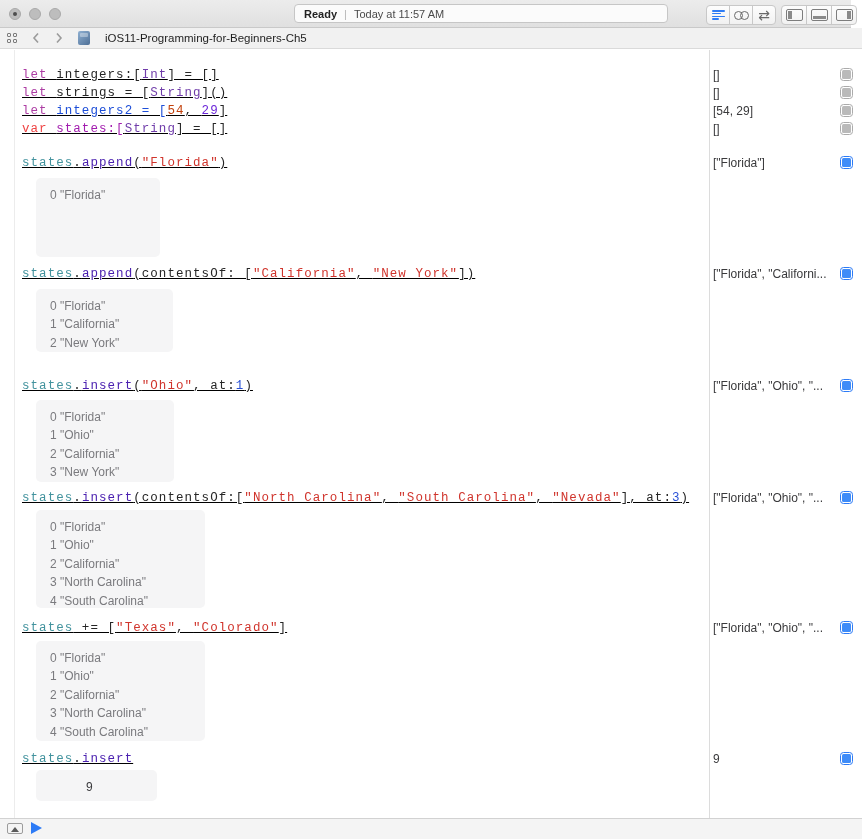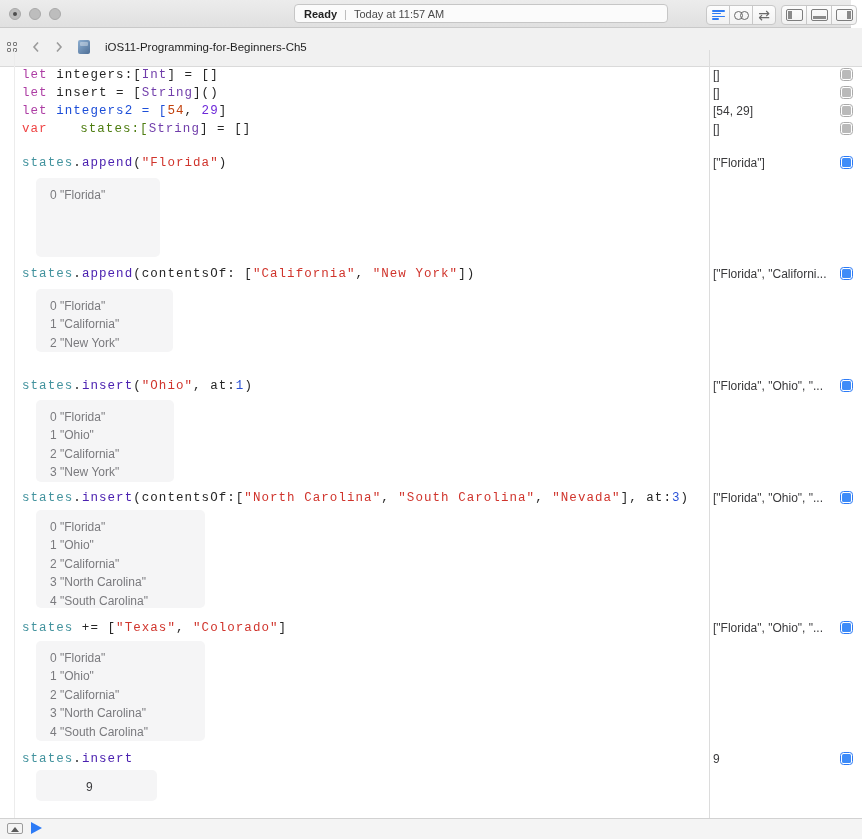--- a/index.html
+++ b/index.html
@@ -44,37 +44,37 @@
   .circles-icon i{width:9px;height:9px;border:1.3px solid #6A6A6A;border-radius:50%;box-sizing:border-box;display:block}
   .circles-icon i+i{margin-left:-3px}
   .arrows-icon{font-size:14px;color:#6A6A6A;line-height:1;font-family:"DejaVu Sans",sans-serif}
   .panel-icon{width:17px;height:12px;border:1px solid #7D7D7D;border-radius:2px;box-sizing:border-box;position:relative}
   .panel-icon::after{content:'';position:absolute;background:#8A8A8A}
   .panel-icon.nav::after{left:1px;top:1px;bottom:1px;width:4px}
   .panel-icon.dbg::after{left:1px;right:1px;bottom:1px;height:3px}
   .panel-icon.insp::after{right:1px;top:1px;bottom:1px;width:4px}
   
   .jumpbar{
-    position:absolute;left:0;top:28px;right:0;height:39px;
+    position:absolute;left:0;top:28px;right:0;height:21px;
     background:#F1F1F1;border-bottom:1px solid #DADADA;
     display:flex;align-items:center;padding-left:7px;gap:15px;box-sizing:border-box;
   }
   .grid-icon{display:grid;grid-template-columns:4px 4px;grid-template-rows:4px 4px;gap:2px}
   .grid-icon i{display:block;border:1px solid #7C7C7C;border-radius:1px;box-sizing:border-box}
   .chev{display:flex;align-items:center}
   .doc-icon{width:12px;height:14px;border-radius:2px;background:linear-gradient(135deg,#8FB0D2 0%,#4E6F96 100%);position:relative}
   .doc-icon::after{content:'';position:absolute;left:2px;top:2px;right:2px;height:4px;background:rgba(255,255,255,.35);border-radius:1px}
   .tab-title{font-size:11.5px;color:#1F1F1F}
   
   .gutter-line{position:absolute;left:14px;top:50px;bottom:21px;width:1px;background:#ECECEC}
   .sidebar-line{position:absolute;left:709px;top:50px;bottom:21px;width:1px;background:#DCDCDC}
   .code-line{
     position:absolute;left:22px;height:14px;line-height:14px;white-space:pre;
     font-family:"Liberation Mono","DejaVu Sans Mono",monospace;
-    font-size:12.5px;letter-spacing:1.05px;
+    font-size:12.5px;letter-spacing:1.05px;text-decoration:underline;
   }
   .result-box{
     position:absolute;background:#F5F5F6;border-radius:5px;box-sizing:border-box;
     padding-top:8px;font-size:12px;color:#7A7A7E;overflow:hidden;
   }
   .box-item{padding-left:14px;line-height:18.4px;white-space:nowrap}
   .result-box.single .box-item{color:#3B3B3E;padding-left:50px}
   
   .side-row{position:absolute;left:713px;right:9px;height:14px}
   .side-row .value{
@@ -160,23 +160,23 @@
       </svg>
   </span>
   <span class="doc-icon"></span>
   <span class="tab-title">iOS11-Programming-for-Beginners-Ch5</span>
 </div>
 
 <div class="gutter-line"></div>
 <div class="sidebar-line"></div>
 <div id="code-layer">
     <div class="code-line" style="top: 68px;"><span style="color: rgb(173, 61, 164);">let </span><span style="color: rgb(38, 38, 38);">integers:[</span><span style="color: rgb(112, 61, 170);">Int</span><span style="color: rgb(38, 38, 38);">] = []</span></div>
-    <div class="code-line" style="top: 86px;"><span style="color: rgb(173, 61, 164);">let </span><span style="color: rgb(38, 38, 38);">insert = [</span><span style="color: rgb(112, 61, 170);">String</span><span style="color: rgb(38, 38, 38);">]()</span></div>
+    <div class="code-line" style="top: 86px;"><span style="color: rgb(173, 61, 164);">let </span><span style="color: rgb(38, 38, 38);">strings = [</span><span style="color: rgb(112, 61, 170);">String</span><span style="color: rgb(38, 38, 38);">]()</span></div>
     <div class="code-line" style="top: 104px;"><span style="color: rgb(173, 61, 164);">let </span><span style="color: #1d4ed8;">integers2 = [</span><span style="color: #c2410c;">54</span><span style="color: rgb(38, 38, 38);">, </span><span style="color: #6d28d9;">29</span><span style="color: rgb(38, 38, 38);">]</span></div>
-    <div class="code-line" style="top: 122px;"><span style="color: #ef4444;">var </span><span style="color: #4d7c0f; margin-left: 24px;">states:[</span><span style="color: rgb(112, 61, 170);">String</span><span style="color: rgb(38, 38, 38);">] = []</span></div>
+    <div class="code-line" style="top: 122px;"><span style="color: #ef4444;">var </span><span style="color: #a21caf;">states:[</span><span style="color: rgb(112, 61, 170);">String</span><span style="color: rgb(38, 38, 38);">] = []</span></div>
     <div class="code-line" style="top: 156px;"><span style="color: rgb(67, 147, 158);">states</span><span style="color: rgb(38, 38, 38);">.</span><span style="color: rgb(75, 33, 176);">append</span><span style="color: rgb(38, 38, 38);">(</span><span style="color: rgb(208, 52, 44);">"Florida"</span><span style="color: rgb(38, 38, 38);">)</span></div>
     <div class="code-line" style="top: 267px;"><span style="color: rgb(67, 147, 158);">states</span><span style="color: rgb(38, 38, 38);">.</span><span style="color: rgb(75, 33, 176);">append</span><span style="color: rgb(38, 38, 38);">(contentsOf: [</span><span style="color: rgb(208, 52, 44);">"California"</span><span style="color: rgb(38, 38, 38);">, </span><span style="color: rgb(208, 52, 44);">"New York"</span><span style="color: rgb(38, 38, 38);">])</span></div>
     <div class="code-line" style="top: 379px;"><span style="color: rgb(67, 147, 158);">states</span><span style="color: rgb(38, 38, 38);">.</span><span style="color: rgb(75, 33, 176);">insert</span><span style="color: rgb(38, 38, 38);">(</span><span style="color: rgb(208, 52, 44);">"Ohio"</span><span style="color: rgb(38, 38, 38);">, at:</span><span style="color: rgb(40, 80, 214);">1</span><span style="color: rgb(38, 38, 38);">)</span></div>
     <div class="code-line" style="top: 491px;"><span style="color: rgb(67, 147, 158);">states</span><span style="color: rgb(38, 38, 38);">.</span><span style="color: rgb(75, 33, 176);">insert</span><span style="color: rgb(38, 38, 38);">(contentsOf:[</span><span style="color: rgb(208, 52, 44);">"North Carolina"</span><span style="color: rgb(38, 38, 38);">, </span><span style="color: rgb(208, 52, 44);">"South Carolina"</span><span style="color: rgb(38, 38, 38);">, </span><span style="color: rgb(208, 52, 44);">"Nevada"</span><span style="color: rgb(38, 38, 38);">], at:</span><span style="color: rgb(40, 80, 214);">3</span><span style="color: rgb(38, 38, 38);">)</span></div>
     <div class="code-line" style="top: 621px;"><span style="color: rgb(67, 147, 158);">states</span><span style="color: rgb(38, 38, 38);"> += [</span><span style="color: rgb(208, 52, 44);">"Texas"</span><span style="color: rgb(38, 38, 38);">, </span><span style="color: rgb(208, 52, 44);">"Colorado"</span><span style="color: rgb(38, 38, 38);">]</span></div>
     <div class="code-line" style="top: 752px;"><span style="color: rgb(67, 147, 158);">states</span><span style="color: rgb(38, 38, 38);">.</span><span style="color: rgb(75, 33, 176);">insert</span></div>
     <div class="result-box" style="top: 178px; left: 36px; width: 124px; height: 79px;">
       <div class="box-item">0 "Florida"</div>
     </div>
     <div class="result-box" style="top: 289px; left: 36px; width: 137px; height: 63px;">

